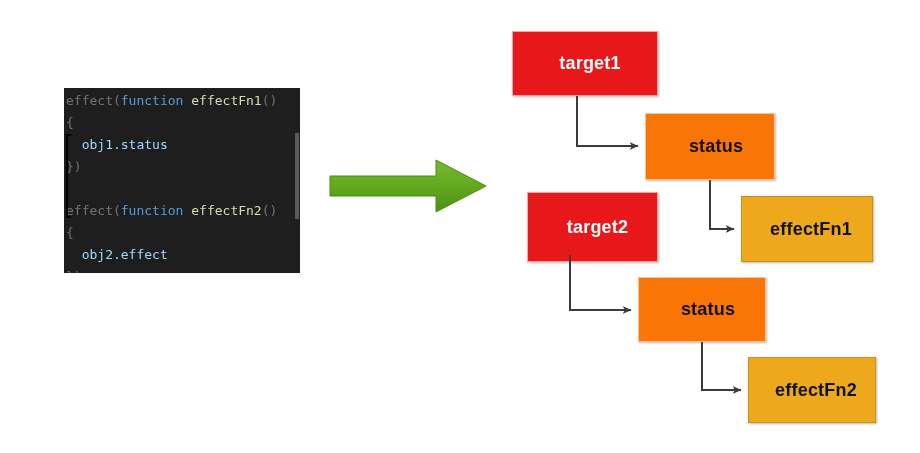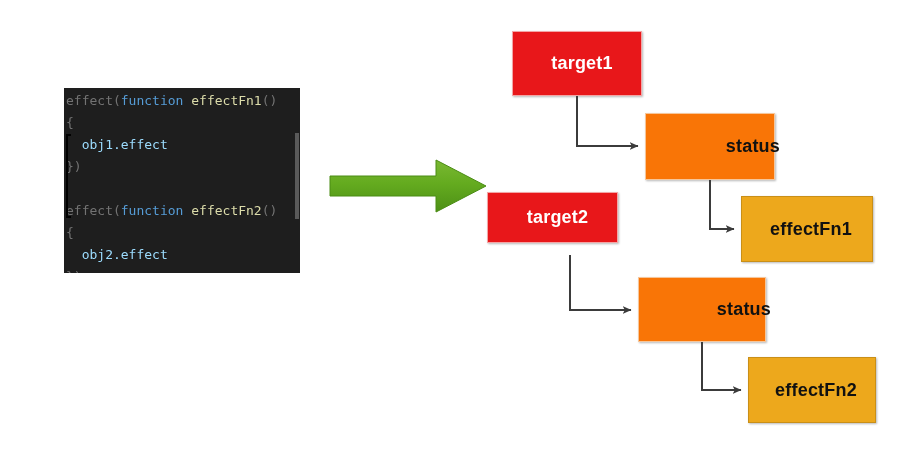--- a/index.html
+++ b/index.html
@@ -97,33 +97,32 @@
     background: #e8171a;
     border: 1px solid #f3a5a5;
     color: #ffffff;
     font-size: 18px;
   }
   .node-status {
     background: #f97506;
     border: 1px solid #f6c69a;
     color: #111111;
     font-size: 18px;
-    justify-content: flex-end;
   }
   .node-effect {
     background: #eda81c;
     border: 1px solid #c98f18;
     color: #111111;
     font-size: 18px;
   }
 
-  #node-target1  { left: 512px; top: 31px;  width: 130px; height: 65px; }
+  #node-target1  { left: 512px; top: 31px;  width: 146px; height: 65px; }
   #node-status1  { left: 645px; top: 113px; width: 130px; height: 67px; }
   #node-effect1  { left: 741px; top: 196px; width: 132px; height: 66px; }
-  #node-target2  { left: 487px; top: 192px; width: 131px; height: 51px; }
+  #node-target2  { left: 527px; top: 192px; width: 131px; height: 70px; }
   #node-status2  { left: 638px; top: 277px; width: 128px; height: 65px; }
   #node-effect2  { left: 748px; top: 357px; width: 128px; height: 66px; }
 
   
   #node-target1 .node-label,
   #node-target2 .node-label { transform: translateX(5px); }
   #node-status1 .node-label,
   #node-status2 .node-label { transform: translateX(6px); }
   #node-effect1 .node-label,
   #node-effect2 .node-label { transform: translateX(4px); }
@@ -150,21 +149,21 @@
   }
 </style>
 </head>
 <body>
 
 <div id="canvas">
 
   <div id="code-panel">
     <pre id="code-text"><span class="tok-plain">effect(</span><span class="tok-kw">function</span><span class="tok-plain"> </span><span class="tok-fn">effectFn1</span><span class="tok-plain">()</span>
 <span class="tok-plain">{</span>
-<span class="tok-plain">  </span><span class="tok-var">obj1.effect</span>
+<span class="tok-plain">  </span><span class="tok-var">obj1.status</span>
 <span class="tok-plain">})</span>
 <span class="tok-plain"></span>
 <span class="tok-plain">effect(</span><span class="tok-kw">function</span><span class="tok-plain"> </span><span class="tok-fn">effectFn2</span><span class="tok-plain">()</span>
 <span class="tok-plain">{</span>
 <span class="tok-plain">  </span><span class="tok-var">obj2.effect</span>
 <span class="tok-plain">})</span></pre>
     <div id="code-left-marker"></div>
     <div id="code-scrollbar"></div>
   </div>
 

